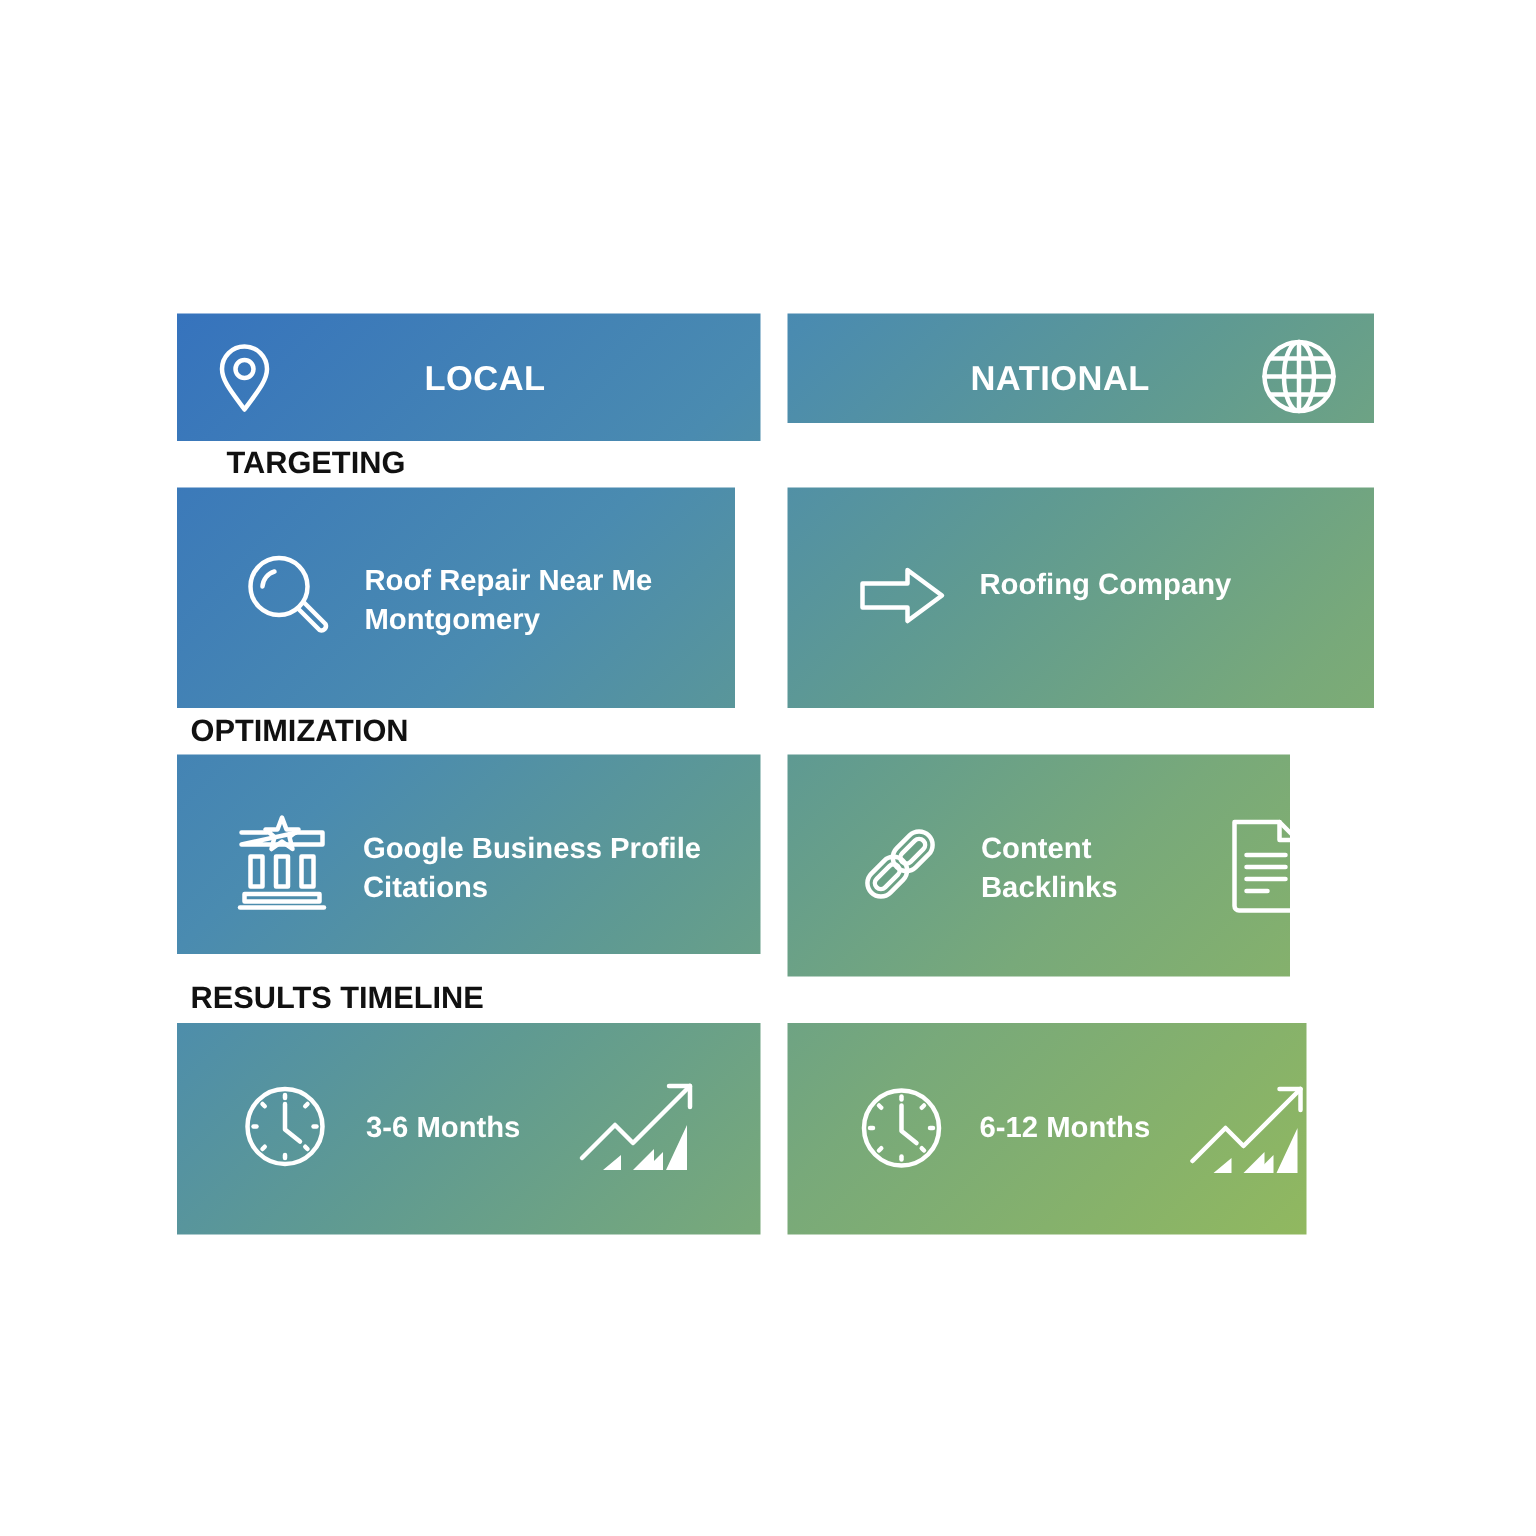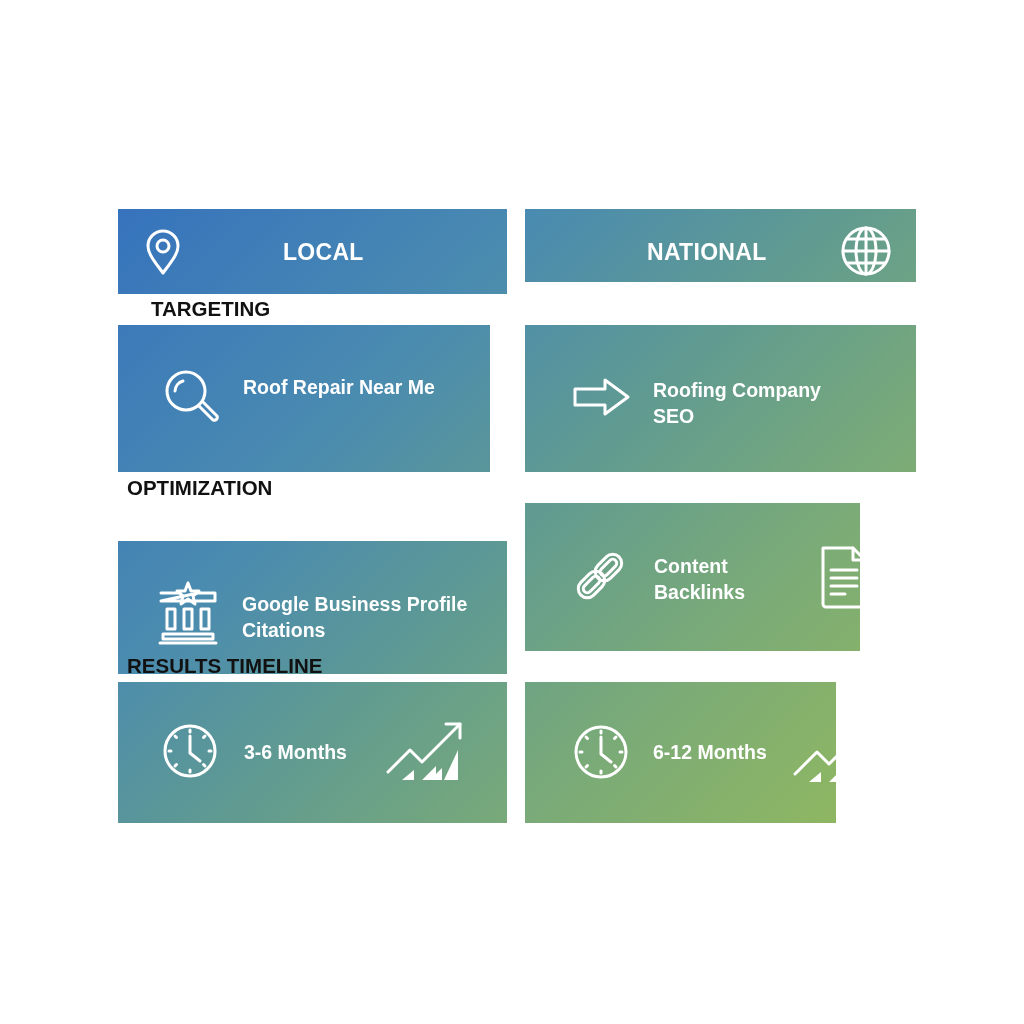--- a/index.html
+++ b/index.html
@@ -45,36 +45,36 @@
 <div class="section-label" style="top:297px;margin-left:24px;">TARGETING</div>
 
 <div class="cell" style="left:118px;top:325px;width:372px;height:147px;background-position:0 -116px;">
   <svg width="60" height="60" style="left:46px;top:44px;" viewBox="0 0 60 60">
     <circle class="s" cx="22" cy="22" r="19"></circle>
     <path class="s" d="M11 22 A11 11 0 0 1 19 12"></path>
     <path class="s" d="M35 37 L49 51 A3 3 0 0 0 53 47 L39 33"></path>
   </svg>
   <div class="txt" style="left:125px;top:49px;">
     <div>Roof Repair Near Me</div>
+    <div>Montgomery</div>
   </div>
 </div>
 
 <div class="cell" style="left:525px;top:325px;width:391px;height:147px;background-position:-407px -116px;">
   <svg width="60" height="40" style="left:47px;top:52px;" viewBox="0 0 60 40">
     <path class="s" d="M3 12 L33 12 L33 3 L56 20 L33 37 L33 28 L3 28 Z"></path>
   </svg>
   <div class="txt" style="left:128px;top:52px;">
     <div>Roofing Company</div>
-    <div>SEO</div>
   </div>
 </div>
 
 <div class="section-label" style="top:476px;">OPTIMIZATION</div>
 
-<div class="cell" style="left:118px;top:503px;width:389px;height:133px;background-position:0 -294px;margin-top:38px;">
+<div class="cell" style="left:118px;top:503px;width:389px;height:133px;background-position:0 -294px;">
   <svg width="60" height="66" style="left:40px;top:40px;" viewBox="0 0 60 66">
     <path class="s" d="M3 12 L20 12 M40 12 L57 12 L57 20 L3 20 Z"></path>
     <path class="s" d="M30 2 L33 10 L41 10 L35 15 L37 23 L30 18 L23 23 L25 15 L19 10 L27 10 Z"></path>
     <rect class="s" x="9" y="28" width="8" height="20"></rect>
     <rect class="s" x="26" y="28" width="8" height="20"></rect>
     <rect class="s" x="43" y="28" width="8" height="20"></rect>
     <path class="s" d="M5 53 L55 53 L55 58 L5 58 Z"></path>
     <line class="s" x1="2" y1="62" x2="58" y2="62"></line>
   </svg>
   <div class="txt" style="left:124px;top:50px;">
@@ -123,21 +123,21 @@
   </svg>
   <div class="txt" style="left:126px;top:57px;">3-6 Months</div>
   <svg width="80" height="64" style="left:268px;top:38px;" viewBox="0 0 80 64">
     <path d="M16 60 L28 50 L28 60 Z M36 60 L50 46 L50 60 Z M58 60 L72 30 L72 60 L58 60 Z" fill="#fff"></path>
     <path d="M44 60 L56 48 L56 60 Z" fill="#fff"></path>
     <polyline class="s" points="2,52 24,30 36,42 74,4"></polyline>
     <polyline class="s" points="60,4 74,4 74,18"></polyline>
   </svg>
 </div>
 
-<div class="cell" style="left:525px;top:682px;width:311px;height:141px;background-position:-407px -473px;">
+<div class="cell" style="left:525px;top:682px;width:346px;height:141px;background-position:-407px -473px;">
   <svg width="56" height="56" style="left:48px;top:42px;" viewBox="0 0 56 56">
     <circle class="s" cx="28" cy="28" r="25"></circle>
     <path class="s" d="M28 13 L28 30 L38 38"></path>
     <line class="s" x1="28" y1="7" x2="28" y2="9"></line>
     <line class="s" x1="28" y1="47" x2="28" y2="49"></line>
     <line class="s" x1="7" y1="28" x2="9" y2="28"></line>
     <line class="s" x1="47" y1="28" x2="49" y2="28"></line>
     <line class="s" x1="13" y1="13" x2="14.5" y2="14.5"></line>
     <line class="s" x1="43" y1="13" x2="41.5" y2="14.5"></line>
     <line class="s" x1="13" y1="43" x2="14.5" y2="41.5"></line>

